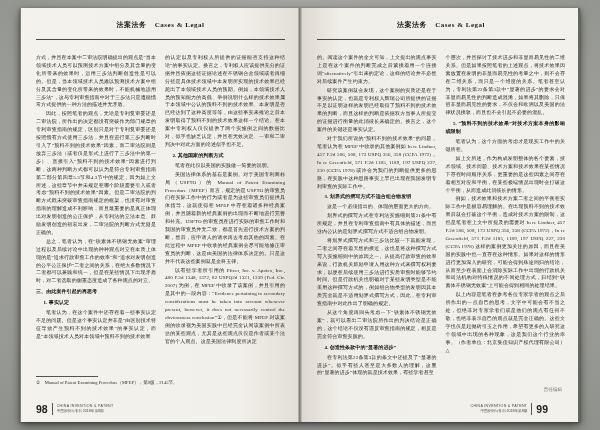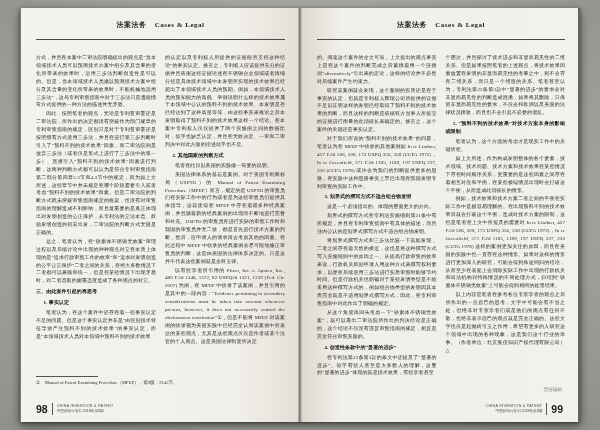--- a/index.html
+++ b/index.html
@@ -27,21 +27,21 @@
   .col p{margin:0 0 1px;}
   .col .p{text-indent:2em;}
   .col .pc{text-indent:0;}
   .col .h{font-weight:bold;text-indent:0;margin:3px 0 2px;color:#14130f;}
   .col .h2{font-weight:bold;text-indent:1.5em;margin:3px 0 2px;color:#14130f;}
   .footnote-block{margin-top:4px;}
   .footnote-rule{width:62px;border-top:1px solid #55544e;margin-bottom:3px;}
   .footnote{font-size:4.6px;line-height:6.5px;color:#33322c;}
   .pg-footer{position:absolute;bottom:7px;display:flex;align-items:center;gap:4px;margin-top:26px;}
   .pg-footer.fl{left:15px;}
-  .pg-footer.fr{right:15px;}
+  .pg-footer.fr{right:30px;}
   .pageno{font-size:10.5px;font-weight:bold;color:#1e1d19;
     font-family:"Liberation Sans","DejaVu Sans",sans-serif;}
   .fdiv{width:1px;height:12px;background:#55544e;}
   .fmeta{display:flex;flex-direction:column;font-size:3.6px;line-height:4.6px;
     color:#4a4944;font-family:"Liberation Sans","DejaVu Sans",sans-serif;}
   .fmeta .m1{letter-spacing:.3px;}
   .editor-credit{position:absolute;right:16px;bottom:30px;font-size:4.6px;color:#716f68;}
 </style>
 </head>
 <body>

